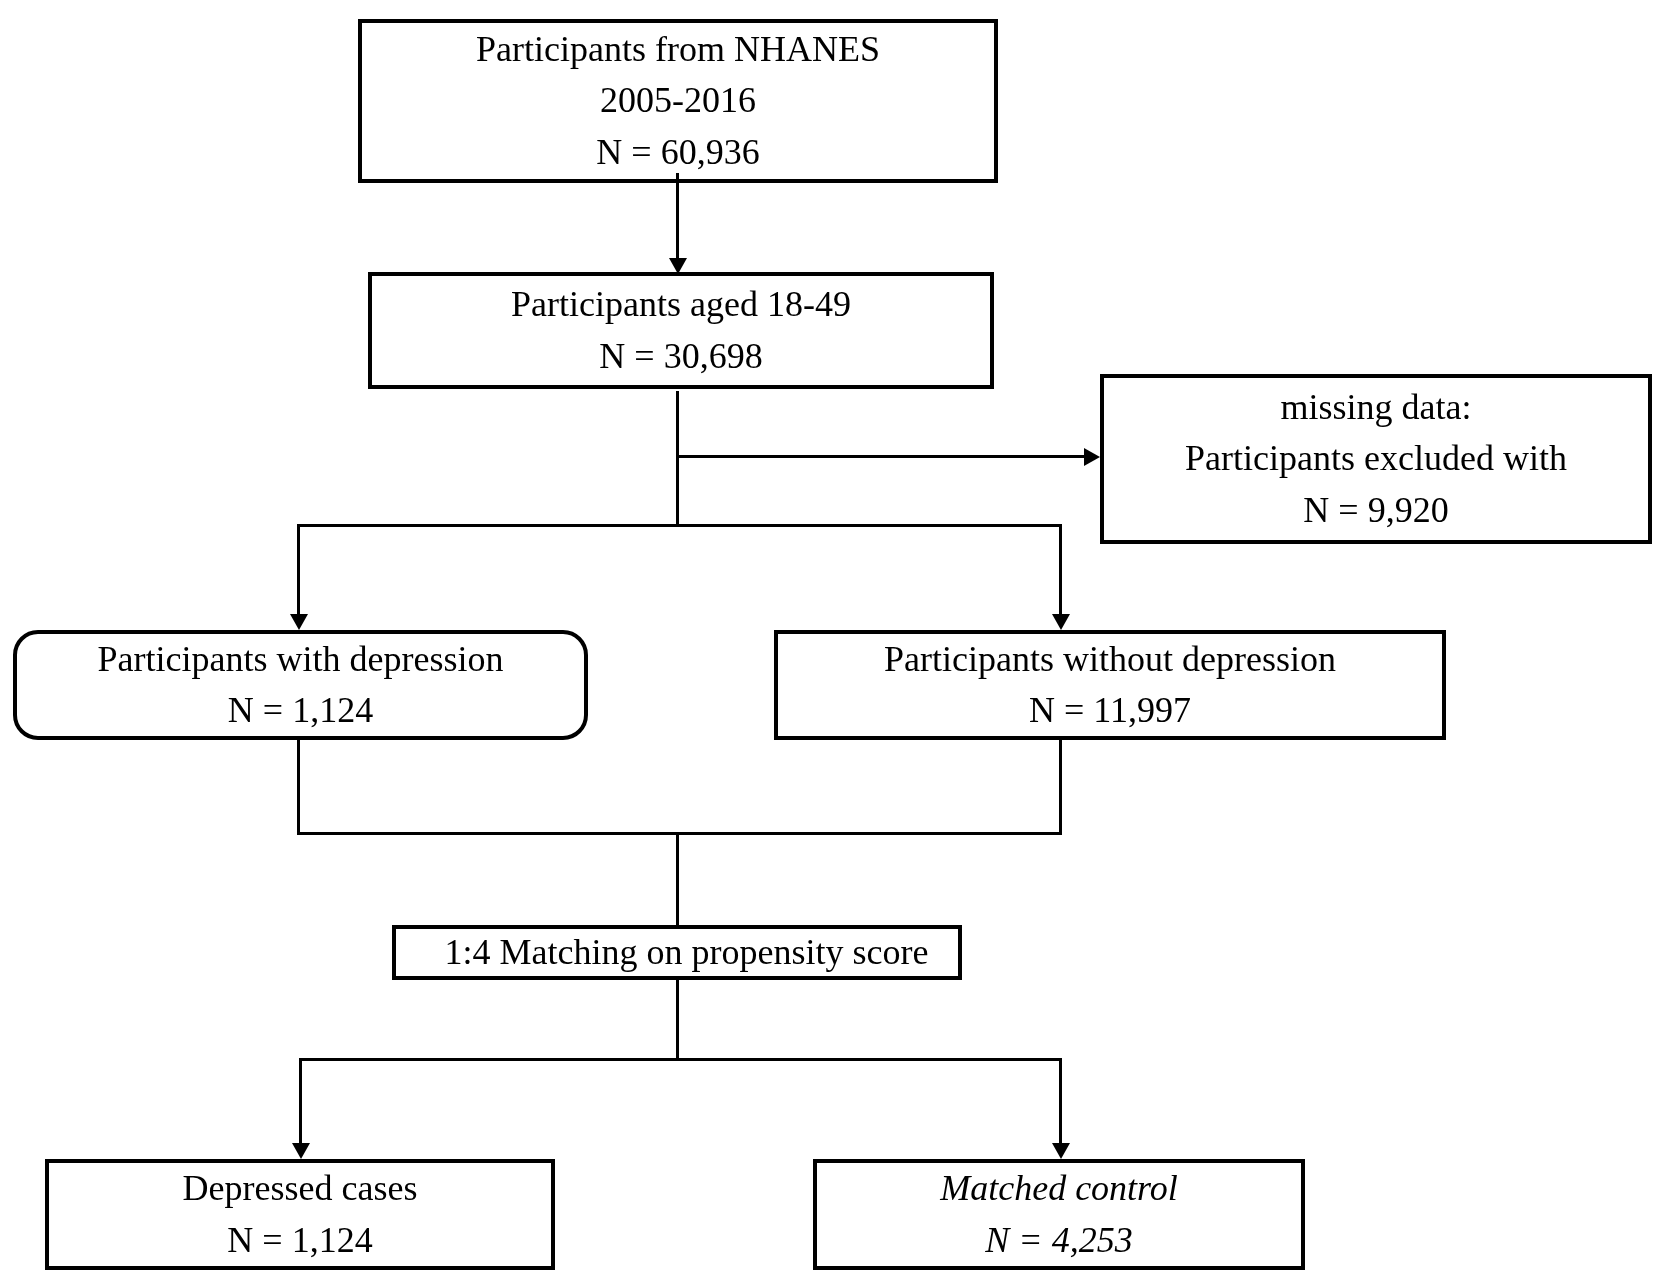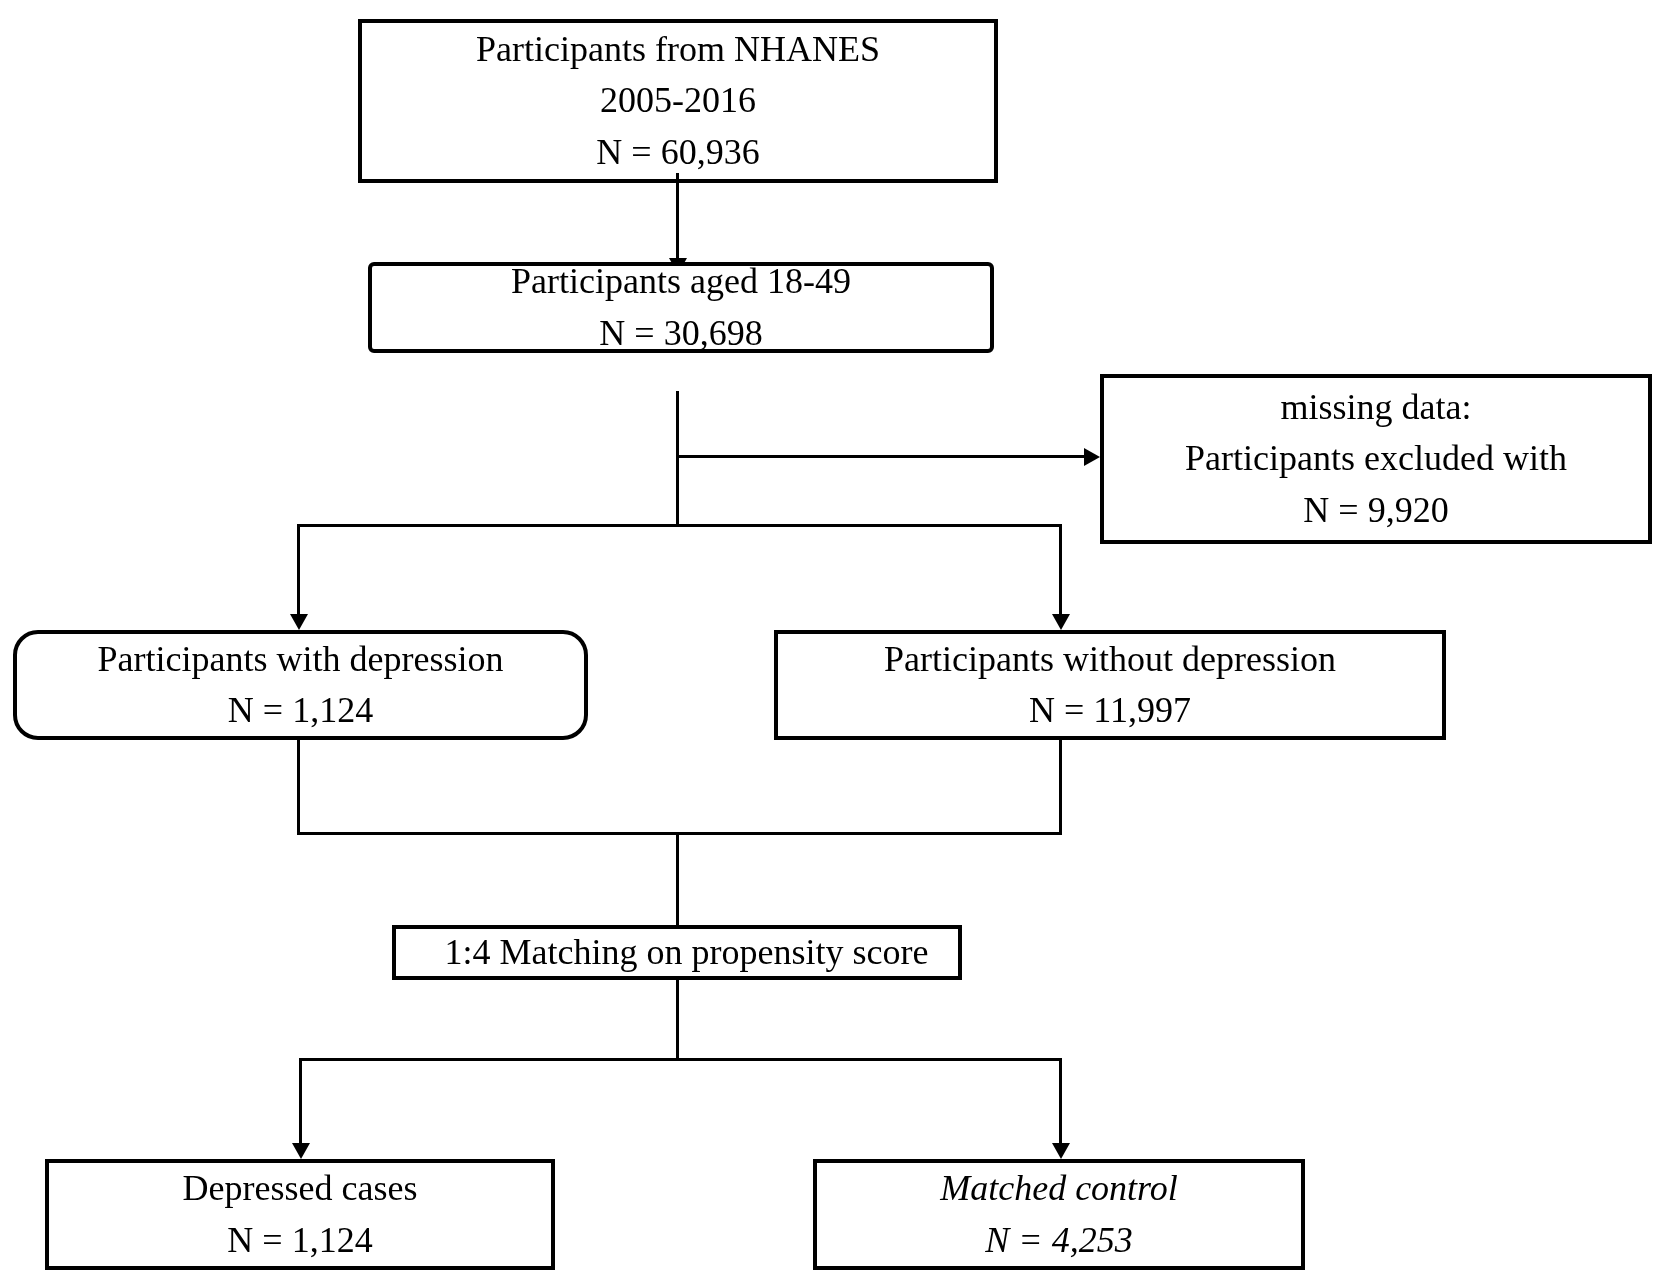--- a/index.html
+++ b/index.html
@@ -58,21 +58,21 @@
 
   <div class="box" style="left:358px; top:9px; width:640px; height:164px;margin-top:10px;">
     <div class="bline">Participants from NHANES</div>
     <div class="bline">2005-2016</div>
     <div class="bline">N = 60,936</div>
   </div>
 
   <div class="line" style="left:676px; top:173px; width:3px; height:87px;"></div>
   <div class="ah-down" style="left:669px; top:258px;"></div>
 
-  <div class="box" style="left:368px; top:262px; width:626px; height:91px;border-radius:6px;">
+  <div class="box" style="left:368px; top:272px; width:626px; height:117px;">
     <div class="bline">Participants aged 18-49</div>
     <div class="bline">N = 30,698</div>
   </div>
 
   <div class="line" style="left:676px; top:391px; width:3px; height:135px;"></div>
 
   <div class="line" style="left:677px; top:455px; width:409px; height:3px;"></div>
   <div class="ah-right" style="left:1084px; top:448px;"></div>
 
   <div class="box" style="left:1100px; top:374px; width:552px; height:170px;">

